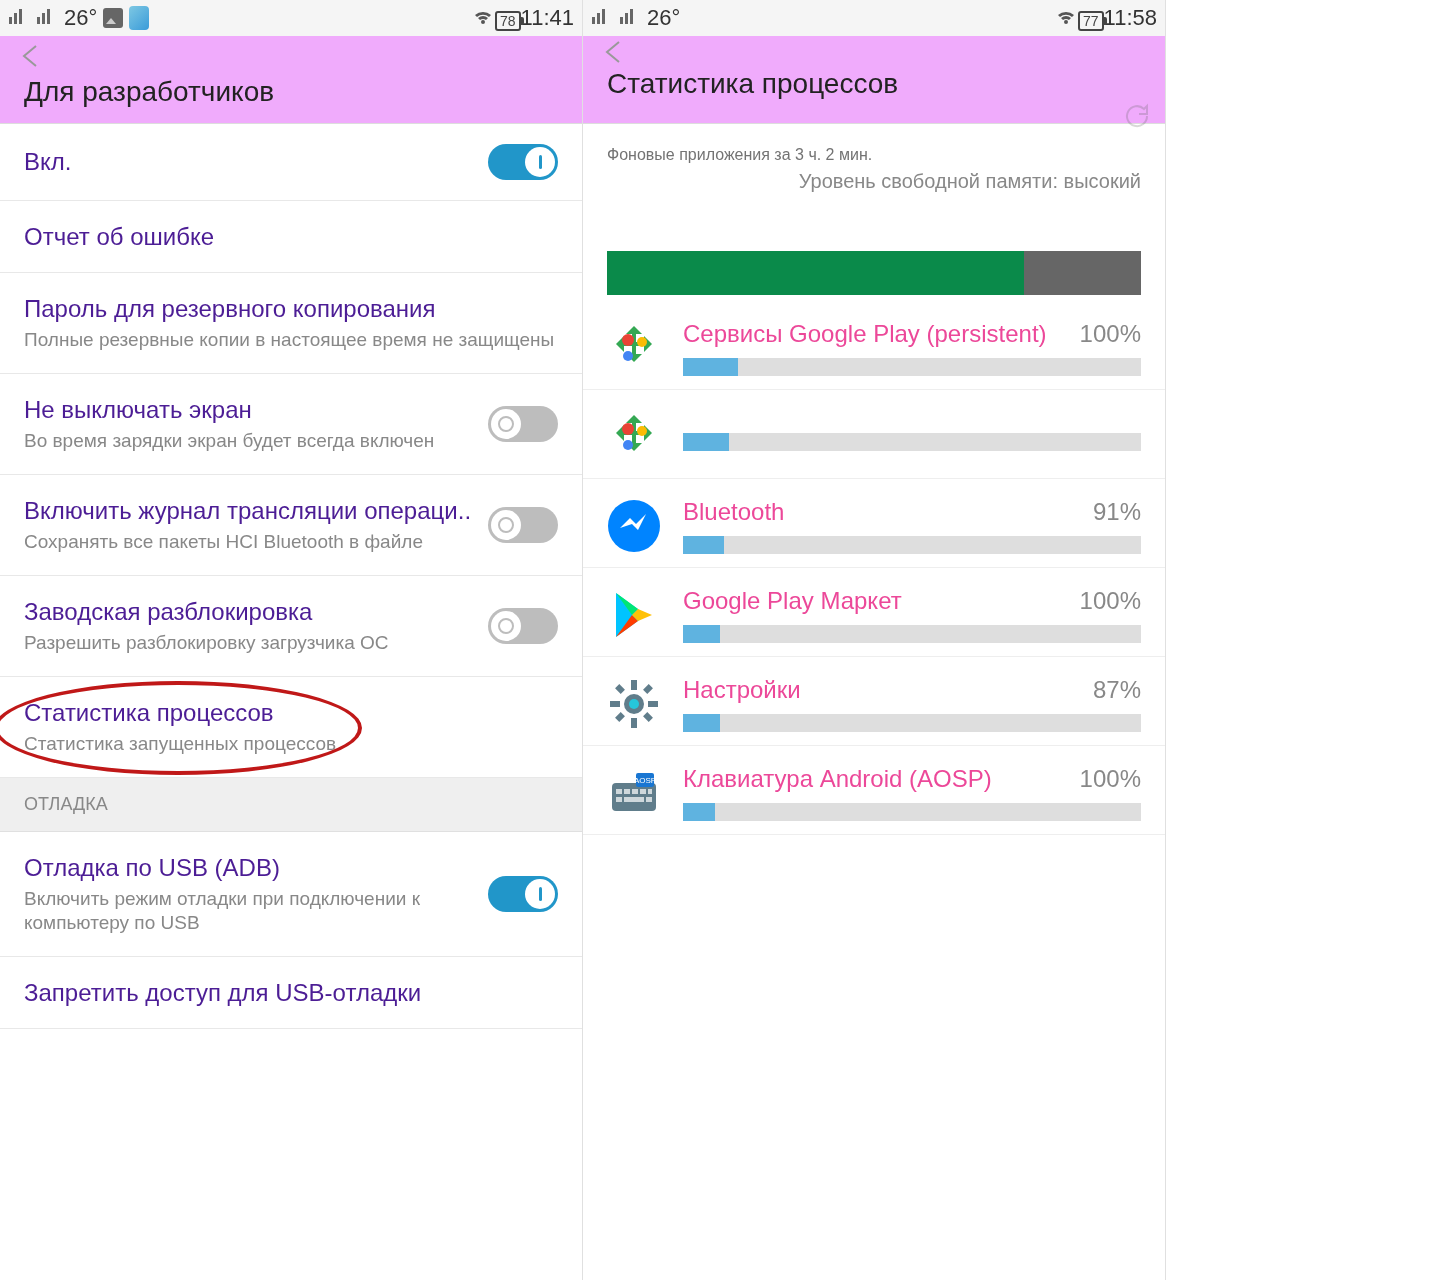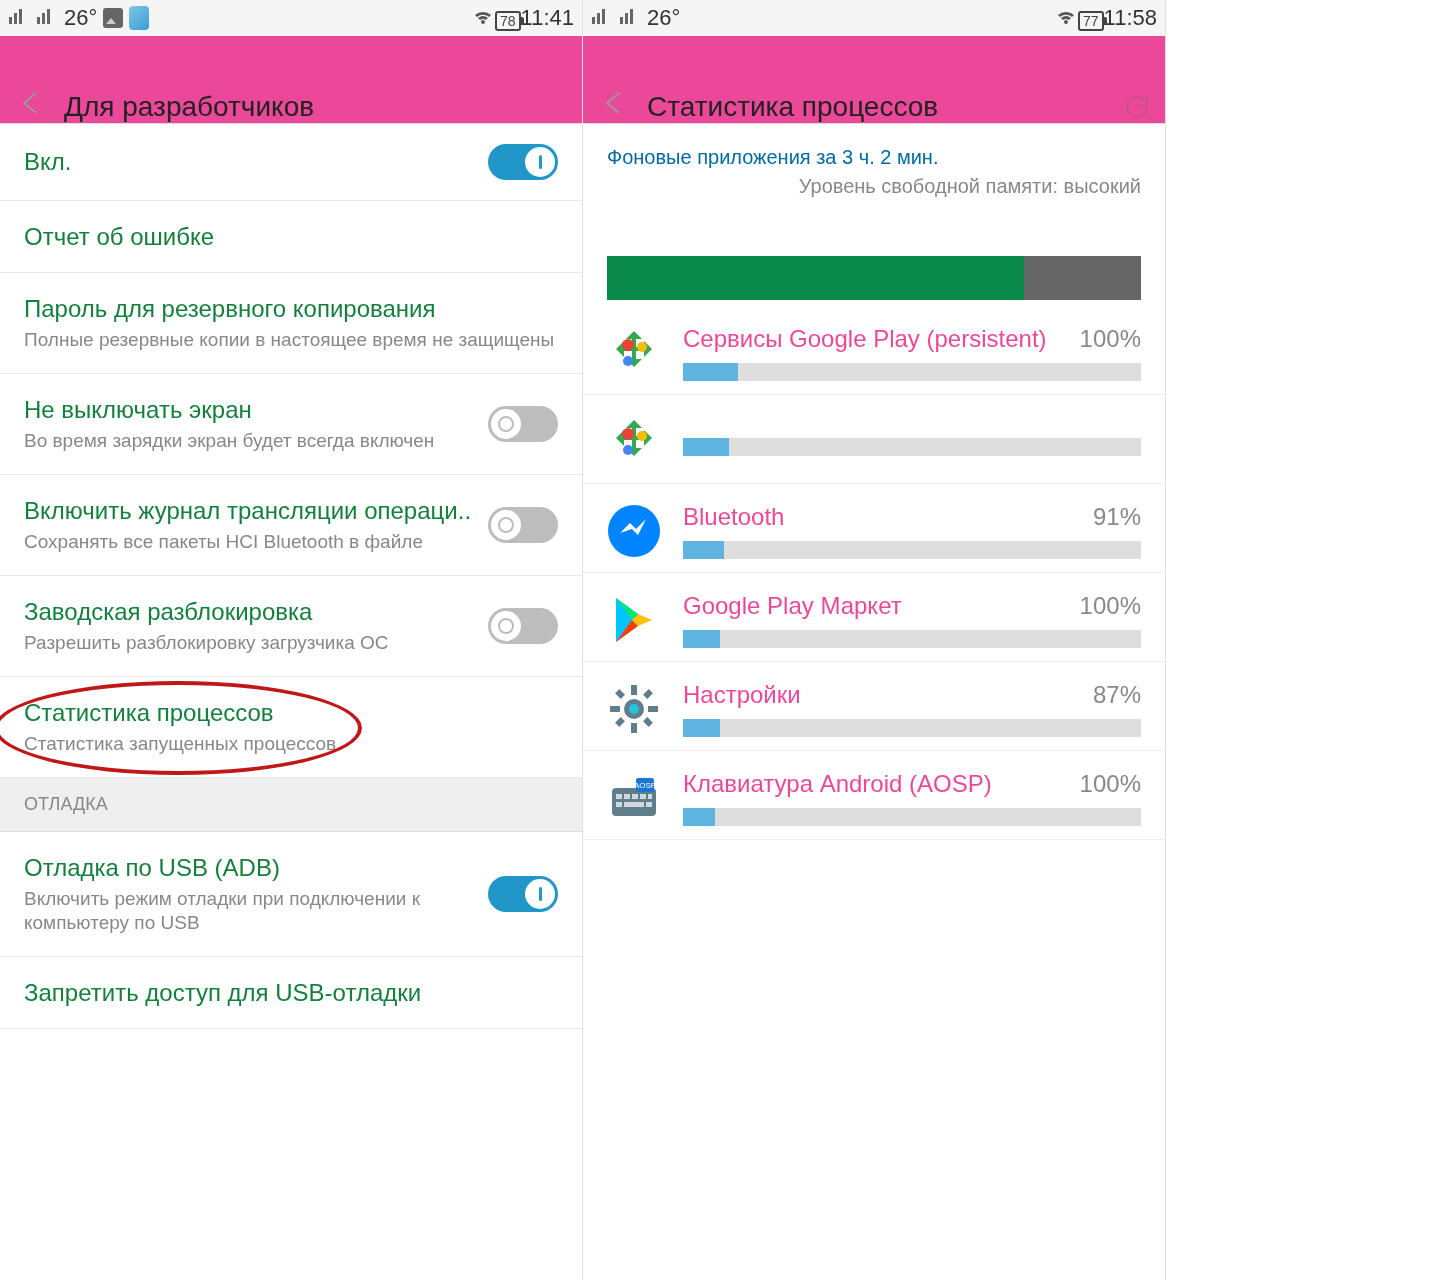--- a/index.html
+++ b/index.html
@@ -35,41 +35,42 @@
   .img-icon::after { content:''; position:absolute; bottom:4px; left:3px; width:0; height:0; border-left:5px solid transparent; border-right:5px solid transparent; border-bottom:6px solid #ccc; }
   .phone-icon { width: 20px; height: 24px; background: linear-gradient(135deg,#7ec8e3,#3a9bd9); border-radius: 4px; display:inline-block; }
   .wifi-icon svg { width: 24px; height: 20px; }
   .battery { display: inline-flex; align-items: center; border: 2px solid #444; border-radius: 3px; padding: 1px 3px; font-size: 14px; line-height: 1; position:relative; }
   .battery::after { content:''; position:absolute; right:-5px; top:4px; width:3px; height:8px; background:#444; border-radius:0 2px 2px 0; }
   .clock { font-size: 22px; color: #333; }
 
   .header {
     height: 88px;
     display: flex;
-    align-items: flex-end;
+    align-items: flex-start;
     padding: 0 12px;
     border-bottom: 1px solid #ddd;
-    background: #ec4899;
+    background: #f0abfc;
+    flex-direction: column;
   }
   .back-arrow { width: 40px; height: 40px; display:flex; align-items:center; justify-content:center; }
   .back-arrow svg { width: 32px; height: 32px; stroke: #999; fill: none; stroke-width: 2; }
   .header-title { font-size: 28px; color: #222; margin-left: 12px; }
   .refresh-icon { margin-left:auto; width:32px; height:32px; opacity:.25; }
   .refresh-icon svg { width:32px; height:32px; stroke:#666; fill:none; stroke-width:2; }
 
   .settings-list { }
   .row {
     padding: 20px 24px;
     border-bottom: 1px solid #e8e8e8;
     display: flex;
     align-items: center;
     min-height: 72px;
   }
   .row .text { flex: 1; }
-  .row .primary { font-size: 24px; color: #15803d; line-height: 1.3; }
+  .row .primary { font-size: 24px; color: #4c1d95; line-height: 1.3; }
   .row .secondary { font-size: 19px; color: #888; margin-top: 4px; line-height: 1.3; }
 
   .toggle {
     width: 70px; height: 36px; border-radius: 18px;
     position: relative; flex-shrink: 0;
   }
   .toggle.on { background: #2196c9; }
   .toggle.off { background: #bdbdbd; }
   .toggle .knob {
     position: absolute; top: 3px; width: 30px; height: 30px;
@@ -97,21 +98,21 @@
     position: absolute;
     left: -6px; top: 4px;
     width: 360px; height: 86px;
     border: 4px solid #c01818;
     border-radius: 50%;
     pointer-events: none;
   }
 
   
   .summary-block { padding: 22px 24px 18px; }
-  .summary-title { font-size: 20px; color: #0369a1; }
+  .summary-title { font-size: 16px; color: #737373; }
   .summary-sub { font-size: 20px; color: #888; margin-top: 6px; text-align: right; }
 
   .mem-bar {
     margin: 40px 24px 6px;
     height: 44px;
     background: #666;
     display: flex;
   }
   .mem-bar .fill { background: #0a8a4a; height: 100%; }
 

